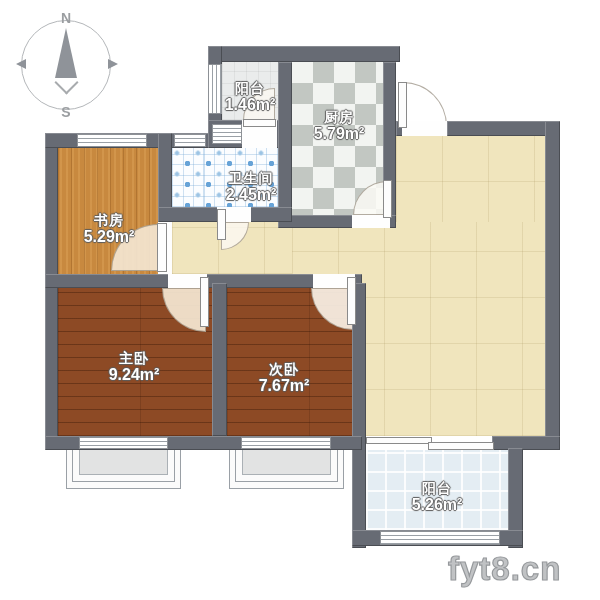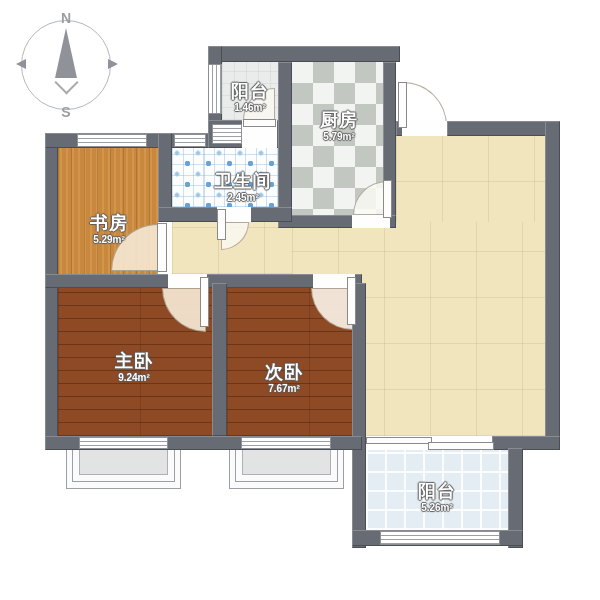--- a/index.html
+++ b/index.html
@@ -41,22 +41,22 @@
   .win-h{background-image:repeating-linear-gradient(to bottom,transparent 0 3px,#9aa0a6 3px 4px);}
   .win-v{background-image:repeating-linear-gradient(to right,transparent 0 3px,#9aa0a6 3px 4px);}
   .disc{position:absolute;z-index:20;border:1px solid rgba(140,130,115,.65);box-sizing:border-box;}
   .leaf{position:absolute;background:#fdfdfd;border:1px solid #8a8a8a;box-sizing:border-box;z-index:38;}
   .bay{position:absolute;border:1px solid #9aa0a6;box-sizing:border-box;background:#fbfbfb;z-index:25;}
   .bay-fill{position:absolute;background:#e2e3e3;border:1px solid #aab0b5;box-sizing:border-box;z-index:26;}
   
   .label{position:absolute;z-index:50;transform:translate(-50%,-50%);text-align:center;color:#fff;
          font-weight:bold;line-height:1.15;white-space:nowrap;
          text-shadow:-1px 0 1px #5c5c5c,1px 0 1px #5c5c5c,0 -1px 1px #5c5c5c,0 1px 1px #5c5c5c;}
-  .label .rname{font-size:18px;letter-spacing:1px;}
-  .label .rarea{font-size:10px;}
+  .label .rname{font-size:14px;letter-spacing:1px;}
+  .label .rarea{font-size:16px;}
   
   #compass{position:absolute;left:12px;top:6px;width:110px;height:118px;z-index:50;}
   .c-circle{position:absolute;left:9px;top:14px;width:90px;height:90px;border:1px solid #b4b7ba;
             border-radius:50%;box-sizing:border-box;}
   .c-letter{position:absolute;color:#9b9ea1;font-size:14px;font-weight:bold;transform:translate(-50%,-50%);}
   .c-needle{position:absolute;left:43px;top:22px;width:0;height:0;
             border-left:11px solid transparent;border-right:11px solid transparent;
             border-bottom:50px solid #8f9399;}
   .c-vee{position:absolute;left:46px;top:68px;width:15px;height:15px;border-left:2px solid #a8abae;
          border-bottom:2px solid #a8abae;transform:rotate(-45deg);}
@@ -148,21 +148,21 @@
   <div class="leaf" style="left:428px;top:442px;width:66px;height:8px;"></div>
 
   <div class="label" style="left:250px;top:97px;">
     <div class="rname">阳台</div>
       <div class="rarea">1.46m²</div>
   </div>
   <div class="label" style="left:339px;top:126px;">
     <div class="rname">厨房</div>
       <div class="rarea">5.79m²</div>
   </div>
-  <div class="label" style="left:229px;top:187px;padding-left:28px;">
+  <div class="label" style="left:237px;top:187px;padding-left:28px;">
     <div class="rname">卫生间</div>
       <div class="rarea">2.45m²</div>
   </div>
   <div class="label" style="left:109px;top:229px;">
     <div class="rname">书房</div>
       <div class="rarea">5.29m²</div>
   </div>
   <div class="label" style="left:134px;top:367px;">
     <div class="rname">主卧</div>
       <div class="rarea">9.24m²</div>
@@ -179,14 +179,15 @@
   <div id="compass">
     <div class="c-circle"></div>
     <span class="c-letter" style="left:54px;top:12px;">N</span>
     <span class="c-letter" style="left:54px;top:106px;">S</span>
     <div class="c-needle"></div>
     <div class="c-vee"></div>
     <div class="c-arrow-w"></div>
     <div class="c-arrow-e"></div>
   </div>
 
+  <div id="watermark">fyt8.cn</div>
 
 </div>
 
 </body></html>

